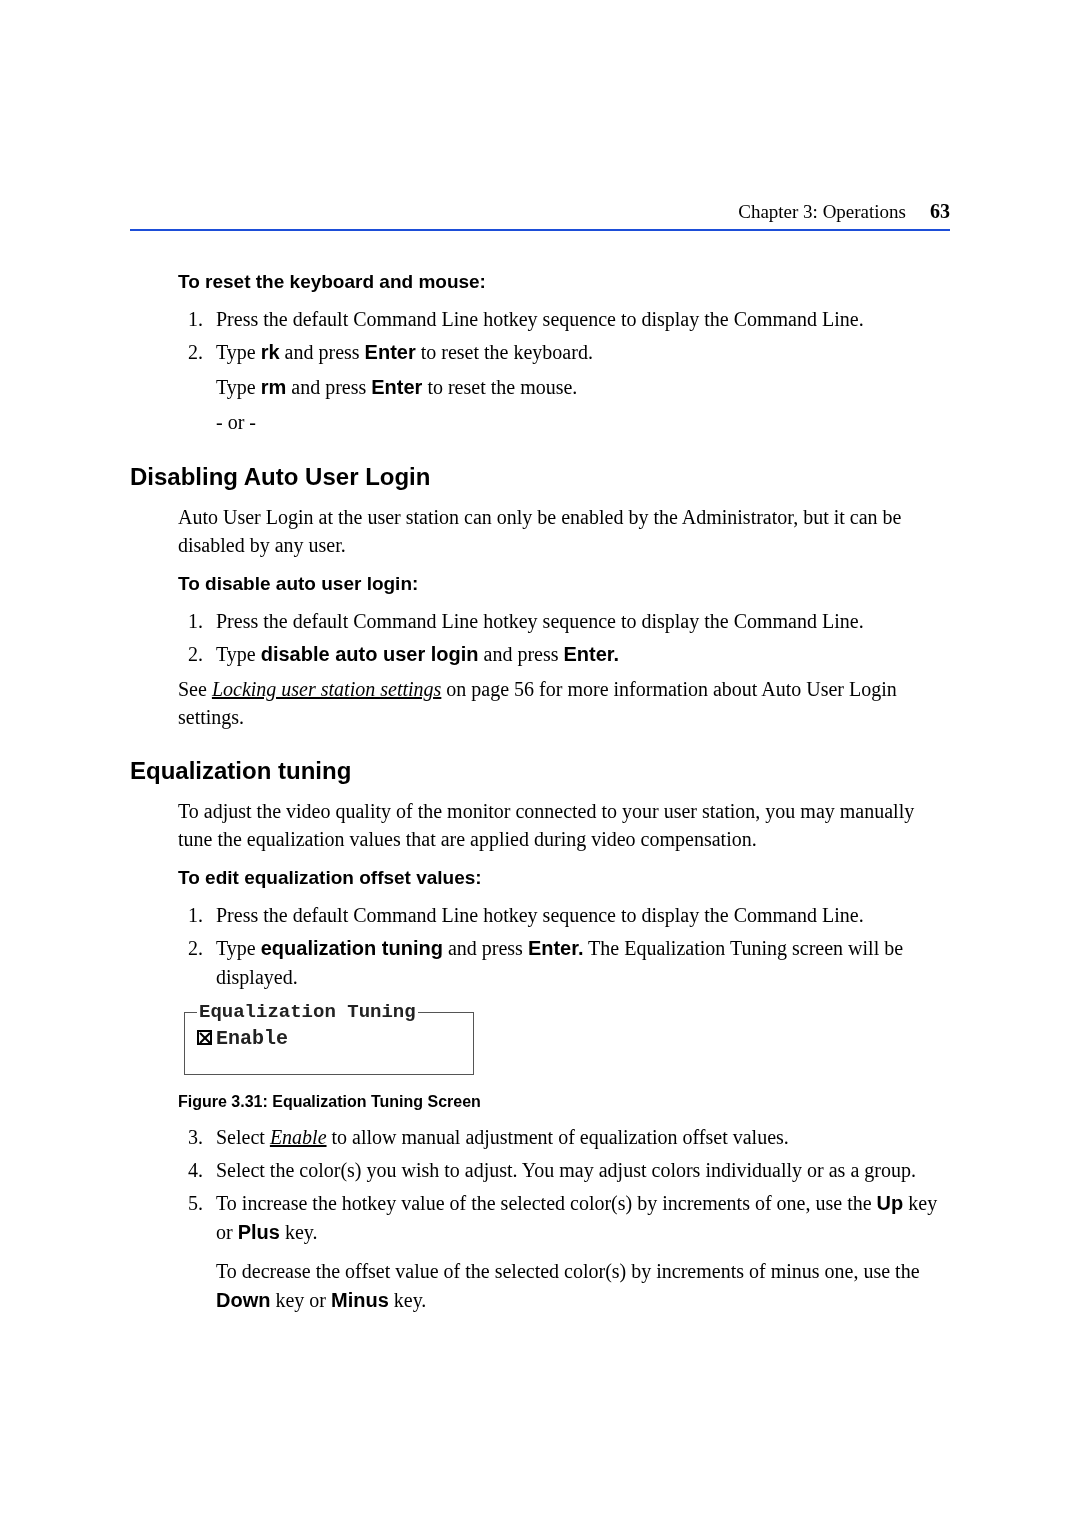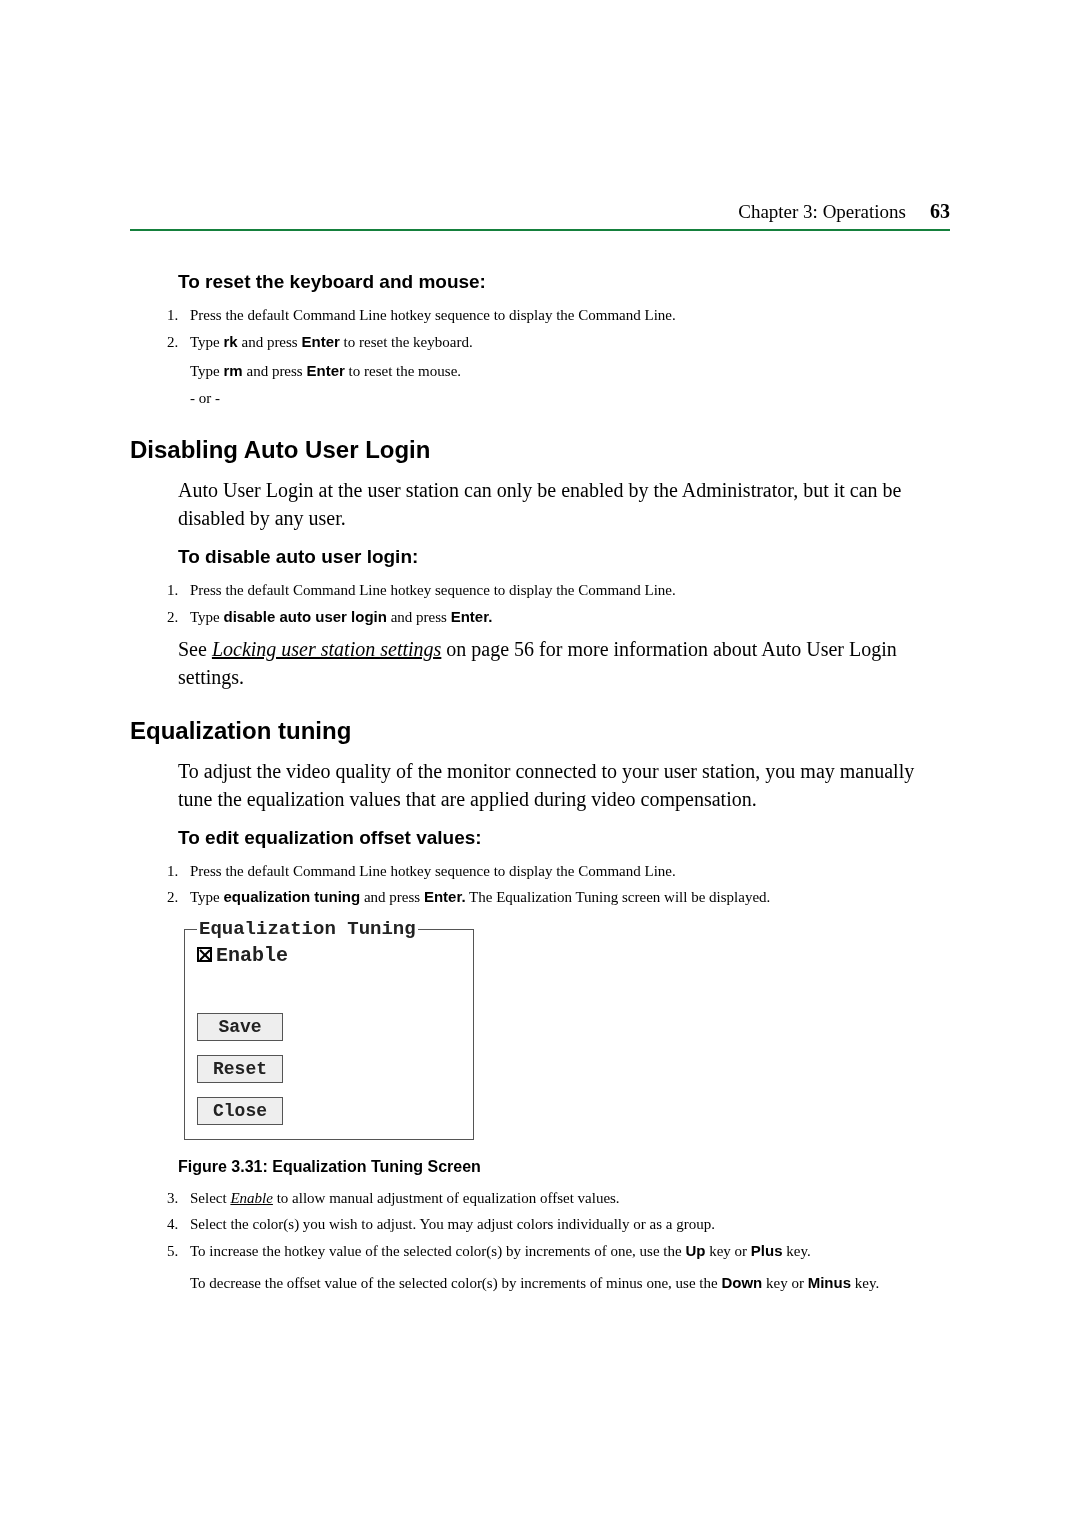--- a/index.html
+++ b/index.html
@@ -8,21 +8,21 @@
       background: #fff;
       font-family: "Times New Roman", Times, serif;
       color: #000;
       padding: 200px 130px 120px 130px;
     }
     .header {
       display: flex;
       justify-content: flex-end;
       align-items: baseline;
       gap: 24px;
-      border-bottom: 2px solid #15803d;
+      border-bottom: 2px solid #1d4ed8;
       padding-bottom: 6px;
       margin-bottom: 40px;
       font-size: 19px;
       font-family: Liberation Serif, serif;
     }
     .header .pagenum {
       font-weight: bold;
       font-size: 20px;
     }
     .section-strong {
@@ -41,23 +41,23 @@
       margin-left: 48px;
       margin-right: 4px;
       font-size: 20px;
       line-height: 1.4;
     }
     .body-indent p {
       margin: 6px 0;
     }
     ol.steps {
       list-style: decimal;
-      margin-left: 52px;
+      margin-left: 78px;
       margin-right: 4px;
-      font-size: 15px;
+      font-size: 20px;
       line-height: 1.45;
     }
     ol.steps > li {
       padding-left: 8px;
       margin: 4px 0;
     }
     .figure-wrap {
       margin: 20px 0 14px 54px;
     }
     .eq-box {
@@ -186,25 +186,20 @@
   </li>
 </ol>
 
 <div class="figure-wrap">
   <div class="eq-box">
     <div class="eq-title">Equalization Tuning</div>
     <div class="eq-enable">
       <span class="xbox"></span><span>Enable</span>
     </div>
     <div class="eq-row-main">
-      <div class="eq-buttons">
-        <div class="eq-btn">Save</div>
-        <div class="eq-btn">Reset</div>
-        <div class="eq-btn">Close</div>
-      </div>
     </div>
   </div>
 </div>
 <div class="fig-caption">Figure 3.31: Equalization Tuning Screen</div>
 
 <ol class="steps" start="3">
   <li>
     <span>Select </span><span class="italic">Enable</span><span> to allow manual adjustment of equalization offset values.</span>
   </li>
   <li>Select the color(s) you wish to adjust. You may adjust colors individually or as a group.</li>

